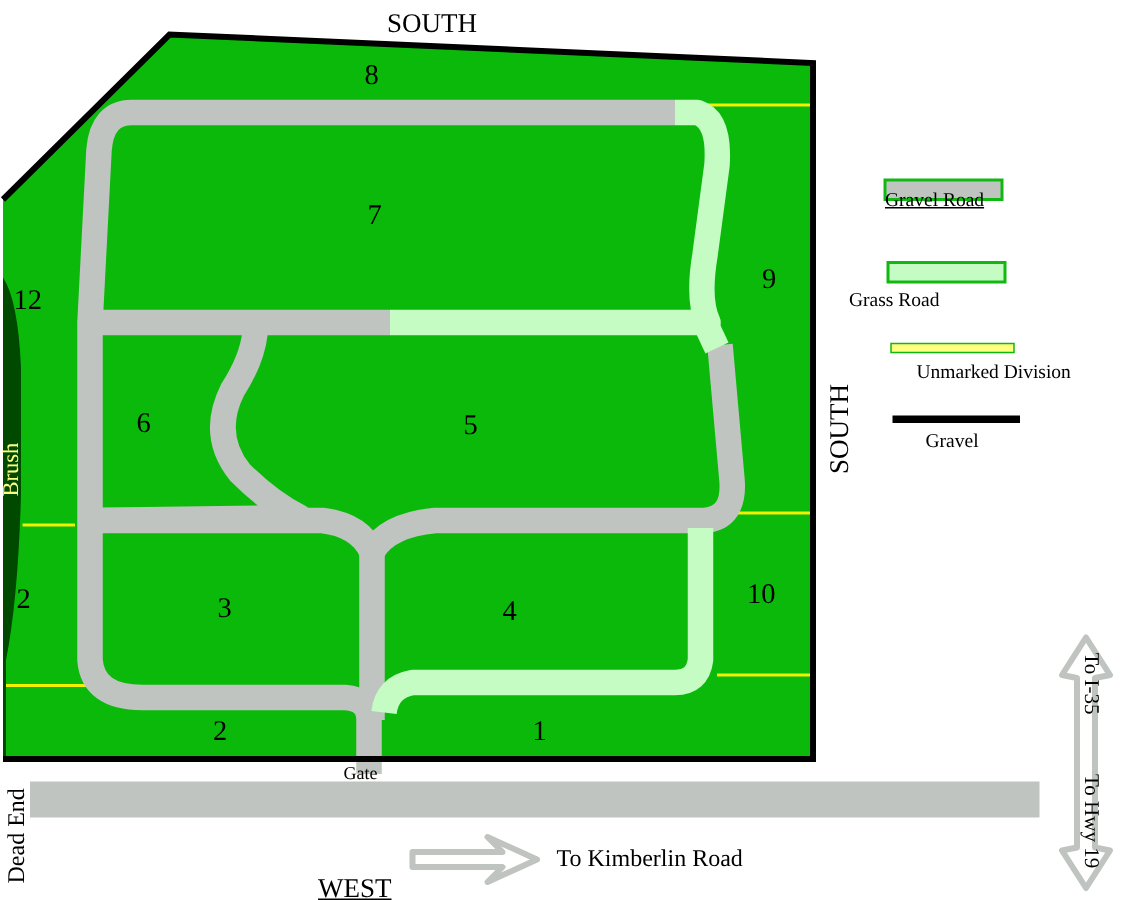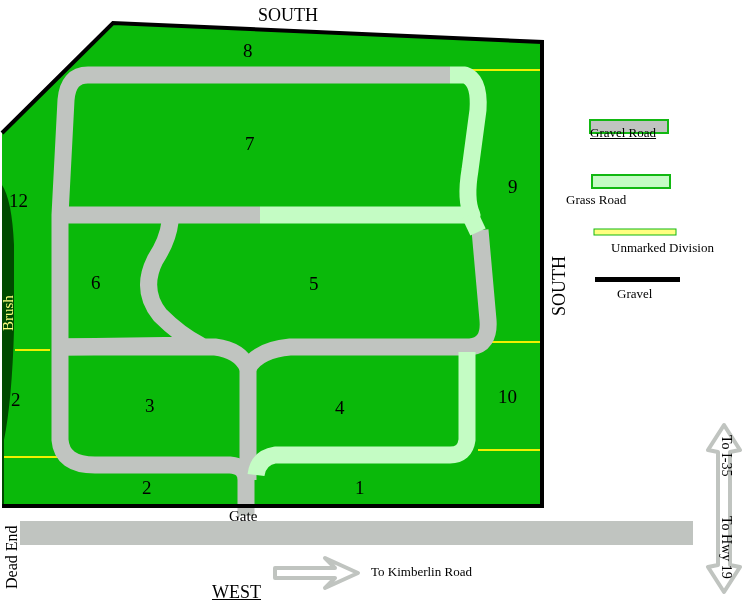--- a/index.html
+++ b/index.html
@@ -67,22 +67,22 @@
 <div class="lbl num" style="left:309px;top:274px;">5</div>
 <div class="lbl num" style="left:91px;top:273px;">6</div>
 <div class="lbl num" style="left:245px;top:134px;">7</div>
 <div class="lbl num" style="left:243px;top:41px;">8</div>
 <div class="lbl num" style="left:508px;top:177px;">9</div>
 <div class="lbl num" style="left:498px;top:387px;">10</div>
 <div class="lbl num" style="left:11px;top:390px;">2</div>
 <div class="lbl num" style="left:9px;top:172px;margin-top:19px;">12</div>
 
 <div class="lbl vert" style="left:1px;top:331px;font-size:15px;color:#ffff80;transform:rotate(-90deg);">Brush</div>
-<div class="lbl" style="left:229px;top:509px;font-size:15px;">Gate</div>
+<div class="lbl" style="left:229px;top:509px;font-size:12px;">Gate</div>
 <div class="lbl vert" style="left:4px;top:589px;font-size:16px;transform:rotate(-90deg);">Dead End</div>
-<div class="lbl" style="left:371px;top:565px;font-size:13px;">To Kimberlin Road</div>
+<div class="lbl" style="left:371px;top:565px;font-size:16px;">To Kimberlin Road</div>
 <div class="lbl vert" style="left:733px;top:435px;font-size:14px;transform:rotate(90deg);">To I-35</div>
 <div class="lbl vert" style="left:733px;top:516px;font-size:14px;transform:rotate(90deg);">To Hwy 19</div>
 
 <div class="lbl leg" style="left:590px;top:126px;text-decoration:underline;">Gravel Road</div>
 <div class="lbl leg" style="left:566px;top:193px;">Grass Road</div>
 <div class="lbl leg" style="left:578px;top:241px;margin-left:33px;">Unmarked Division</div>
 <div class="lbl leg" style="left:617px;top:287px;">Gravel</div>
 
 </body></html>

